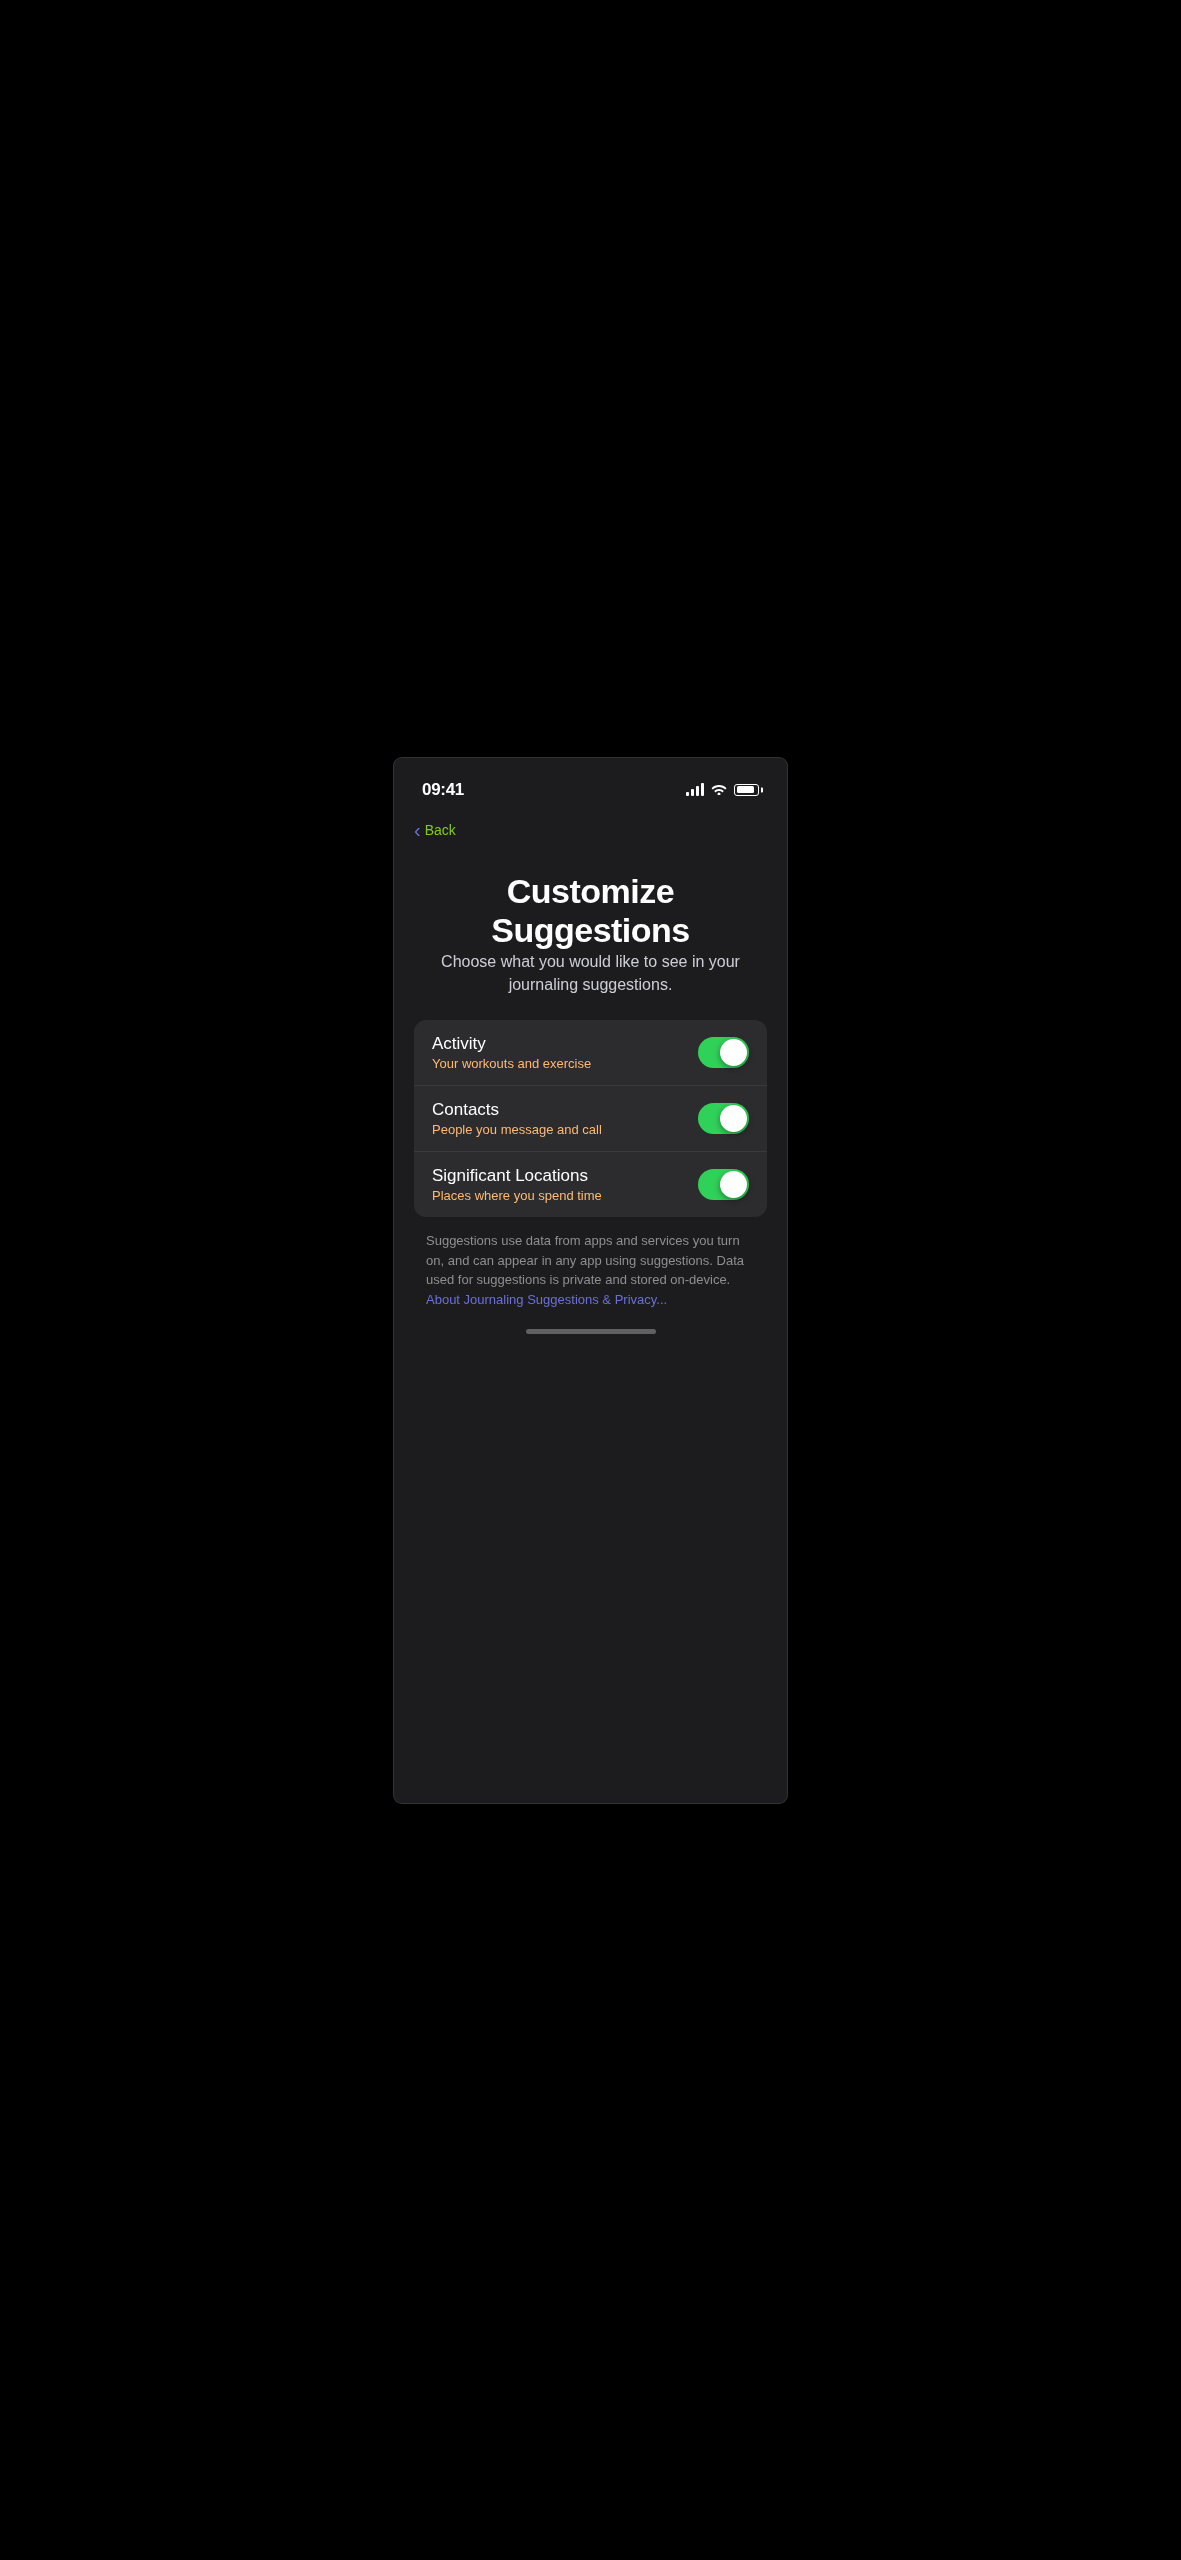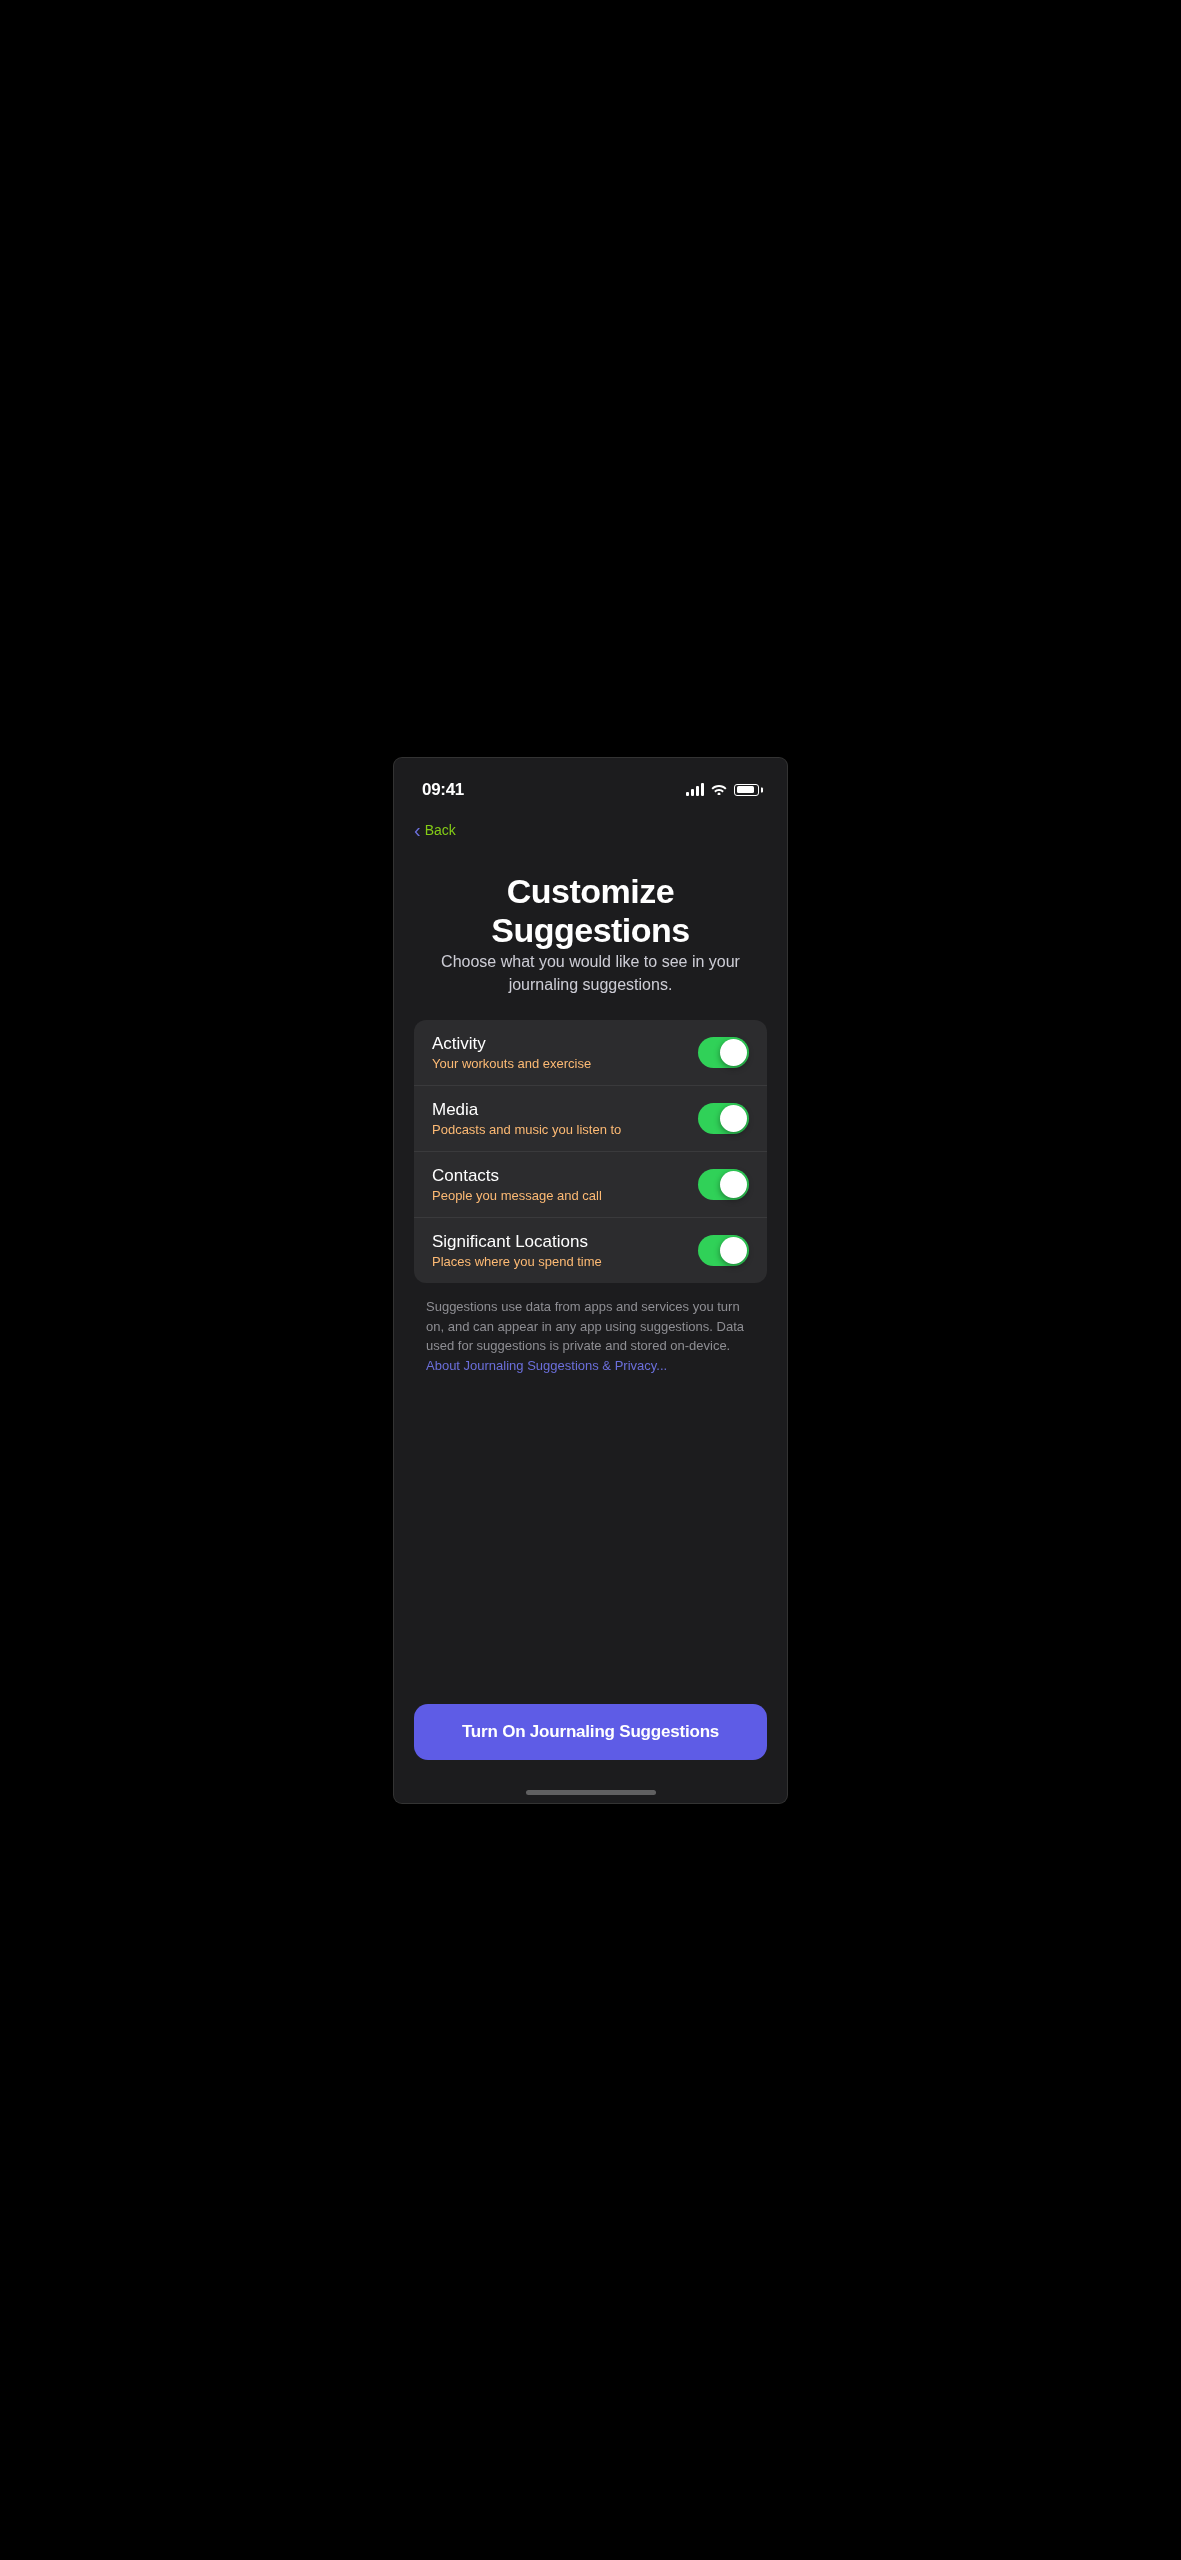--- a/index.html
+++ b/index.html
@@ -300,29 +300,20 @@
       <div class="settings-item">
         <div class="settings-item-text">
           <div class="settings-item-title">Activity</div>
           <div class="settings-item-subtitle">Your workouts and exercise</div>
         </div>
         <div class="toggle">
           <div class="toggle-knob"></div>
         </div>
       </div>
 
-      <div class="settings-item">
-        <div class="settings-item-text">
-          <div class="settings-item-title">Media</div>
-          <div class="settings-item-subtitle">Podcasts and music you listen to</div>
-        </div>
-        <div class="toggle">
-          <div class="toggle-knob"></div>
-        </div>
-      </div>
 
       <div class="settings-item">
         <div class="settings-item-text">
           <div class="settings-item-title">Contacts</div>
           <div class="settings-item-subtitle">People you message and call</div>
         </div>
         <div class="toggle">
           <div class="toggle-knob"></div>
         </div>
       </div>
@@ -336,21 +327,18 @@
         <div class="toggle">
           <div class="toggle-knob"></div>
         </div>
       </div>
     </div>
 
     <div class="privacy-note">
       <span>Suggestions use data from apps and services you turn on, and can appear in any app using suggestions. Data used for suggestions is private and stored on-device. </span><span class="privacy-link">About Journaling Suggestions &amp; Privacy...</span>
     </div>
 
-    <div class="bottom-section">
-      <button class="main-button">Turn On Journaling Suggestions</button>
-    </div>
 
     <div class="home-indicator">
       <div class="home-bar"></div>
     </div>
   </div>
 </div>
 
 </body></html>

